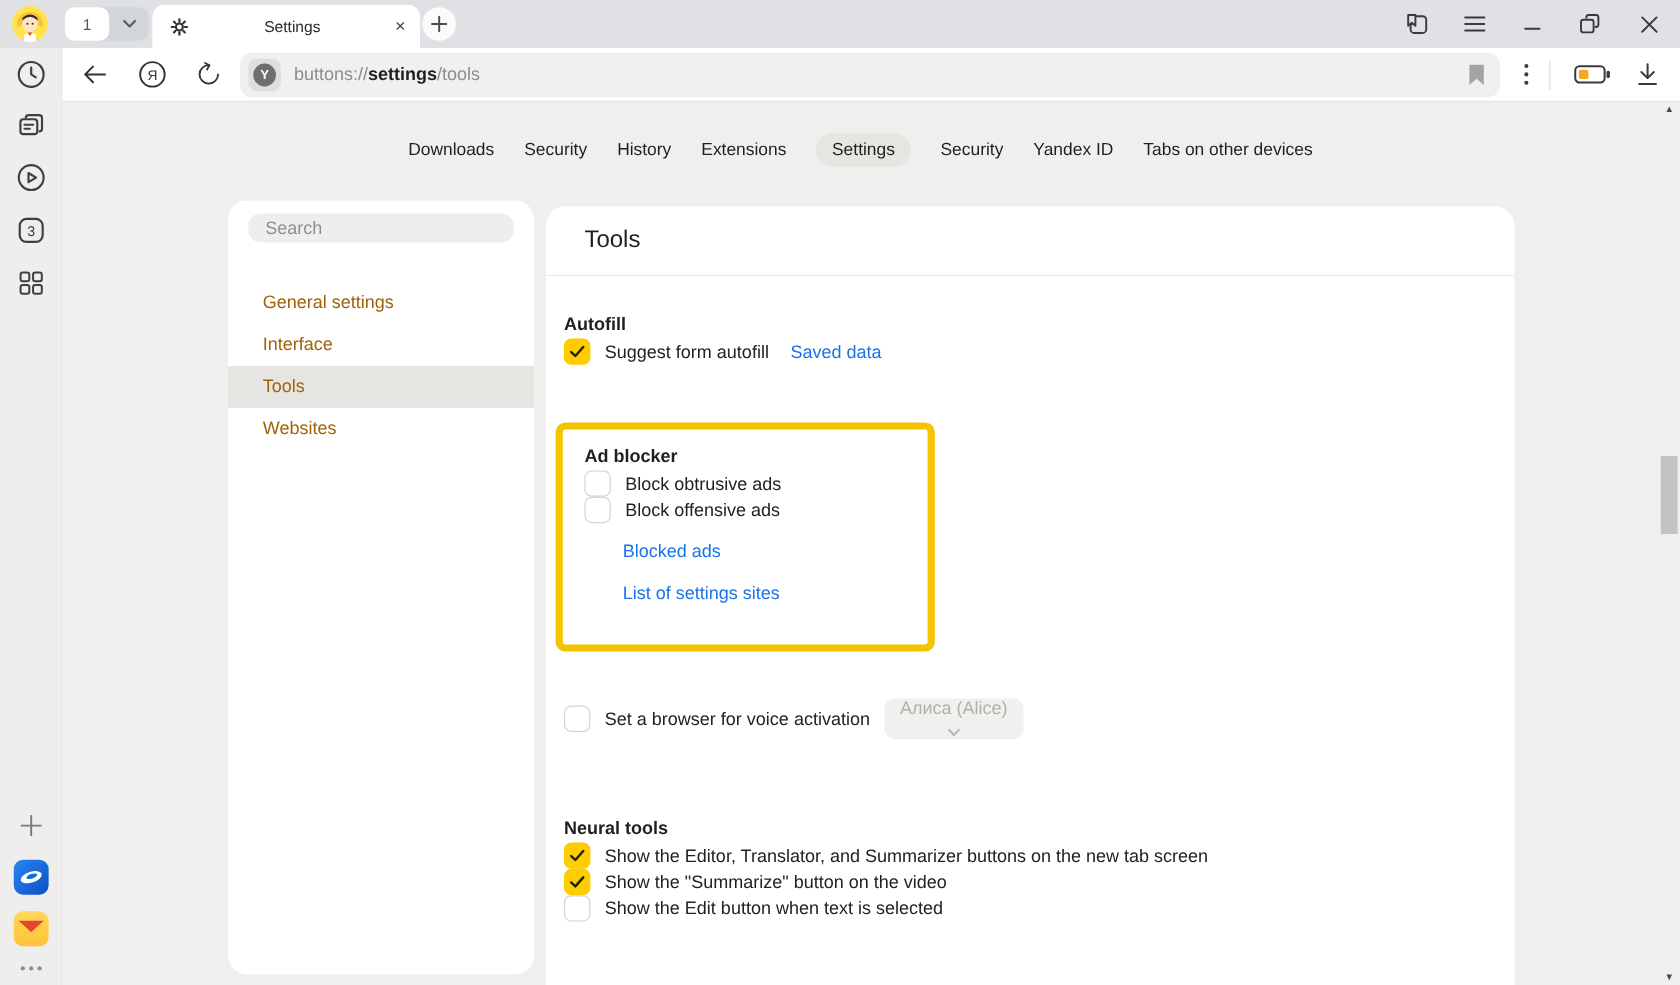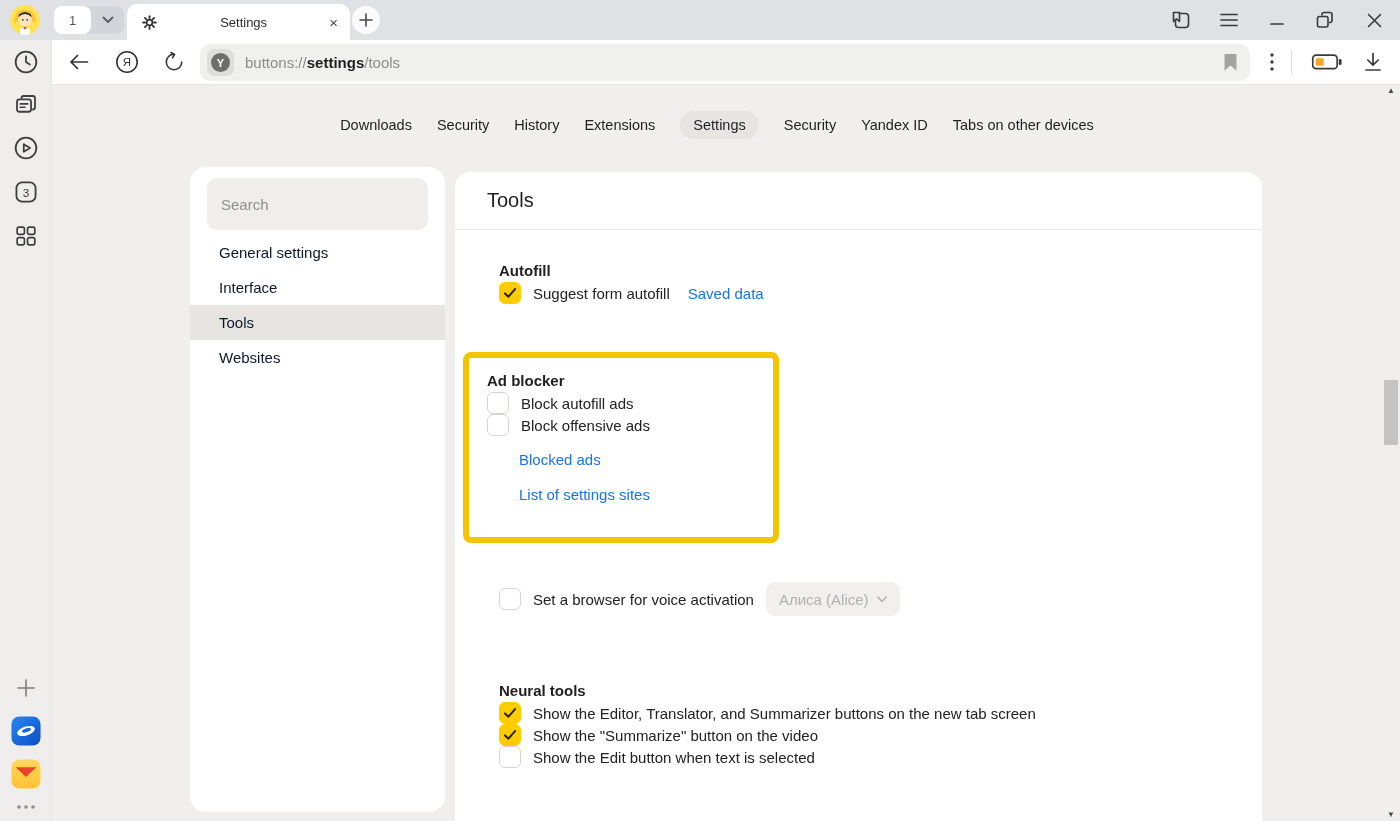--- a/index.html
+++ b/index.html
@@ -33,44 +33,44 @@
   .urlfield .spacer { flex:1; }
   .vdiv { position:absolute; left:1239px; top:10px; width:1px; height:25px; background:#DEDEDE; }
 
   
   .page { position:absolute; left:52px; top:85px; width:1348px; height:736px; background:#F0EFED; }
   .navtabs { position:absolute; left:0; top:26px; width:1330px; display:flex; justify-content:center; gap:25px; align-items:center; }
   .navtab { font-size:14.5px; color:#1F1F1F; padding:6px 0; white-space:nowrap; }
   .navtab.active { background:#E7E5E2; border-radius:16px; padding:6px 13px; }
 
   .side-card { position:absolute; left:138px; top:82px; width:255px; height:645px; background:#FFFFFF; border-radius:16px; }
-  .search { position:absolute; left:17px; top:11px; width:221px; height:52px; background:#EFEEEC; border:none; border-radius:10px; padding:0 14px; font-size:15px; color:#333; font-family:inherit; }
+  .search { position:absolute; left:17px; top:11px; width:221px; height:24px; background:#EFEEEC; border:none; border-radius:10px; padding:0 14px; font-size:15px; color:#333; font-family:inherit; }
   .search::placeholder { color:#8F8F8F; }
-  .side-item { position:absolute; left:0; width:255px; height:35px; display:flex; align-items:center; padding-left:29px; font-size:15px; color:#0f172a; }
+  .side-item { position:absolute; left:0; width:255px; height:35px; display:flex; align-items:center; padding-left:29px; font-size:15px; color:#a16207; }
   .side-item.active { background:#E7E5E2; }
 
   .main-card { position:absolute; left:403px; top:87px; width:807px; height:729px; background:#FFFFFF; border-radius:16px; overflow:hidden; }
   .card-header { height:58px; border-bottom:1px solid #EBEAE8; display:flex; align-items:center; padding-left:32px; }
   .page-title { font-size:20px; color:#1F1F1F; }
-  .sec { position:absolute; left:44px; }
+  .sec { position:absolute; left:15px; }
   .sec-h { font-size:15px; font-weight:bold; color:#1F1F1F; line-height:22px; }
   .row { display:flex; align-items:center; height:22px; }
   .cb { width:22px; height:22px; border-radius:6px; background:#FFFFFF; border:1px solid #D6D4D1; flex:0 0 22px; display:flex; align-items:center; justify-content:center; }
   .cb.checked { background:#FFCC00; border-color:#FFCC00; }
   .lbl { font-size:15px; color:#222; margin-left:12px; white-space:nowrap; }
   .link { font-size:15px; color:#1A73E8; white-space:nowrap;margin-left:32px; }
   .row .link { margin-left:18px; }
 
   .hibox { position:absolute; left:8px; top:180px; width:316px; height:191px; border:6px solid #F5C400; border-radius:8px; background:#FFFFFF; padding:12px 0 0 18px; }
   .hibox .sec-h { margin-top:0; }
   .hibox .link-line { margin-top:14px; line-height:20px; }
   .hibox .link-line + .link-line { margin-top:15px; }
 
   .alice-row { height:34px; margin-top:7px; }
-  .dropdown { margin-left:12px; height:34px; background:#F1F0EE; border-radius:9px; display:flex; align-items:center; padding:0 13px; font-size:15px; color:#B3B0AC; gap:8px; }
+  .dropdown { margin-left:12px; height:34px; background:#F1F0EE; border-radius:9px; display:flex; align-items:center; padding:0 13px; font-size:15px; color:#B3B0AC; gap:8px;flex-direction:column; }
 
   
   .sbar { position:absolute; right:2px; top:0; width:14px; height:736px; }
   .sbar .arr { position:absolute; left:0; width:14px; height:12px; color:#4A4A4A; font-size:8px; text-align:center; line-height:12px; }
   .sbar .thumb { position:absolute; left:0; top:295px; width:14px; height:65px; background:#C3C3C3; }
 
   svg { display:block; }
 </style>
 </head>
 <body>
@@ -321,21 +321,21 @@
           </span>
           <span class="lbl">Suggest form autofill</span>
           <a class="link">Saved data</a>
         </div>
       </div>
 
       <div class="hibox">
         <div class="sec-h">Ad blocker</div>
         <div class="row">
           <span class="cb"></span>
-          <span class="lbl">Block autofill ads</span>
+          <span class="lbl">Block obtrusive ads</span>
         </div>
         <div class="row">
           <span class="cb"></span>
           <span class="lbl">Block offensive ads</span>
         </div>
         <div class="link-line"><a class="link">Blocked ads</a></div>
         <div class="link-line"><a class="link">List of settings sites</a></div>
       </div>
 
       <div class="sec" style="top:403px">

